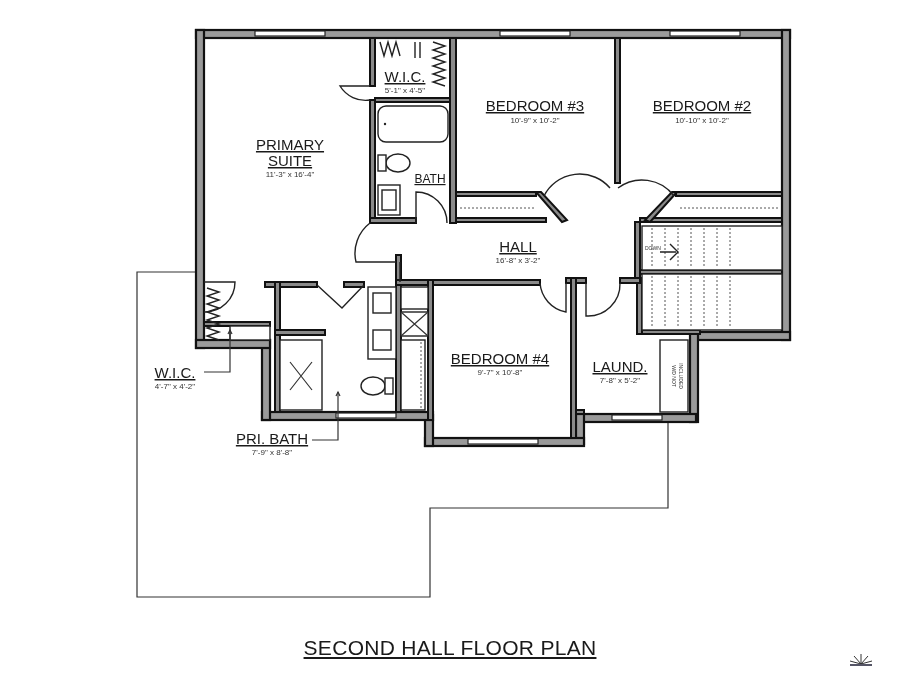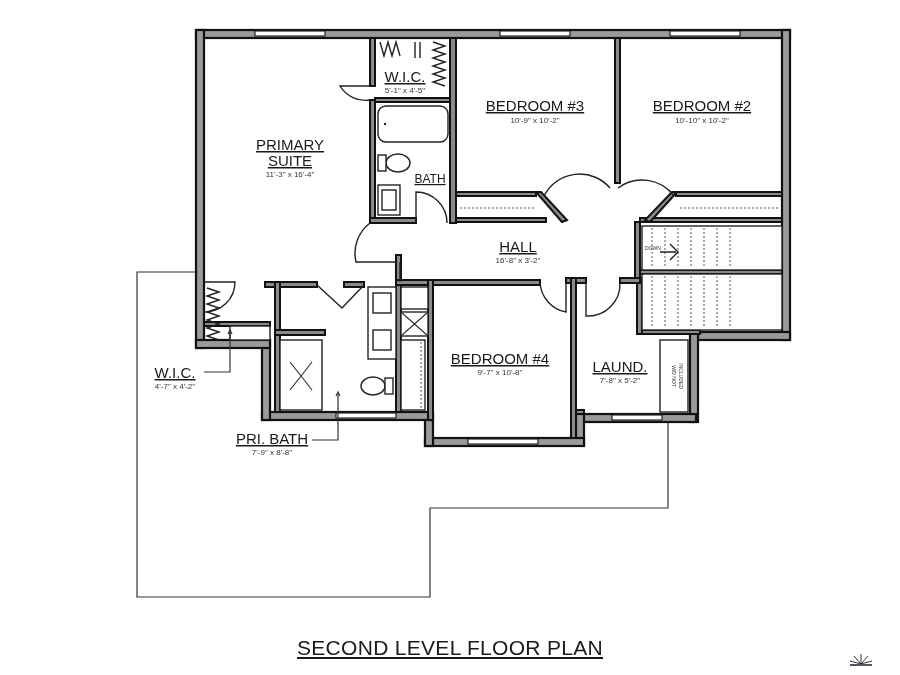--- a/index.html
+++ b/index.html
@@ -209,18 +209,18 @@
     </g>
 
     <text class="room-name" x="175" y="378" text-anchor="middle">W.I.C.</text>
     <text class="room-dim" x="175" y="389" text-anchor="middle">4'-7" x 4'-2"</text>
 
     <text class="room-name" x="272" y="444" text-anchor="middle">PRI. BATH</text>
     <text class="room-dim" x="272" y="455" text-anchor="middle">7'-9" x 8'-8"</text>
   </g>
 </svg>
 
-<div class="title">SECOND LEVEL FLOOR PLAN</div>
+<div class="title">SECOND HALL FLOOR PLAN</div>
 
 <svg class="logo" viewBox="0 0 26 16">
   <path d="M13,12 L13,2 M13,12 L6,4 M13,12 L20,4 M13,12 L2,9 M13,12 L24,9" stroke="#333" stroke-width="1" fill="none"></path>
   <rect x="2" y="12" width="22" height="2" fill="#556"></rect>
 </svg>
 
 </body></html>

